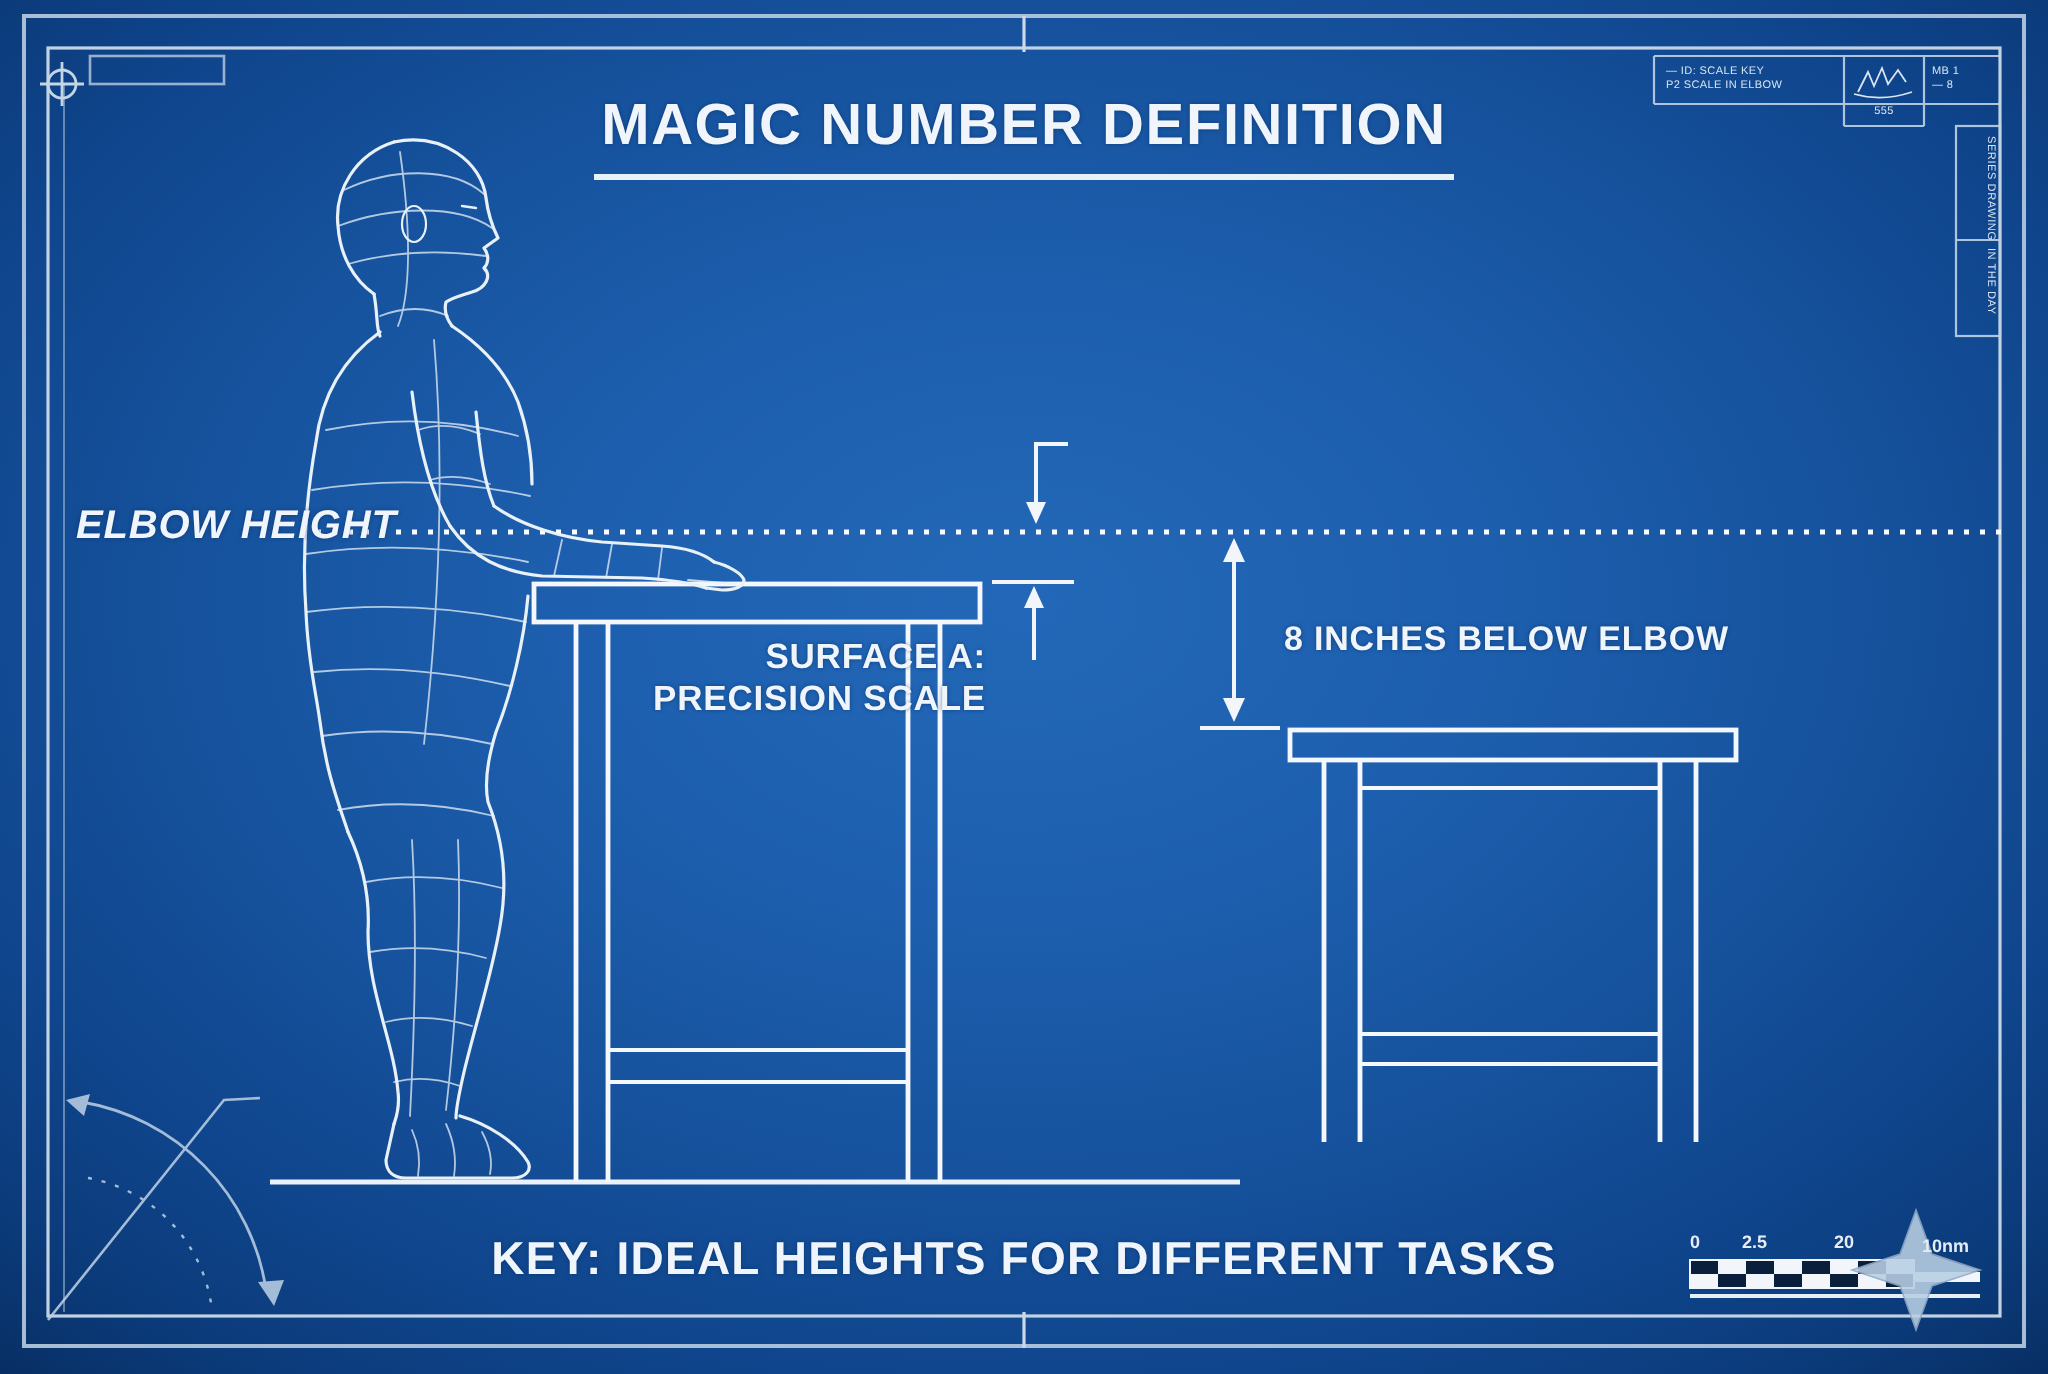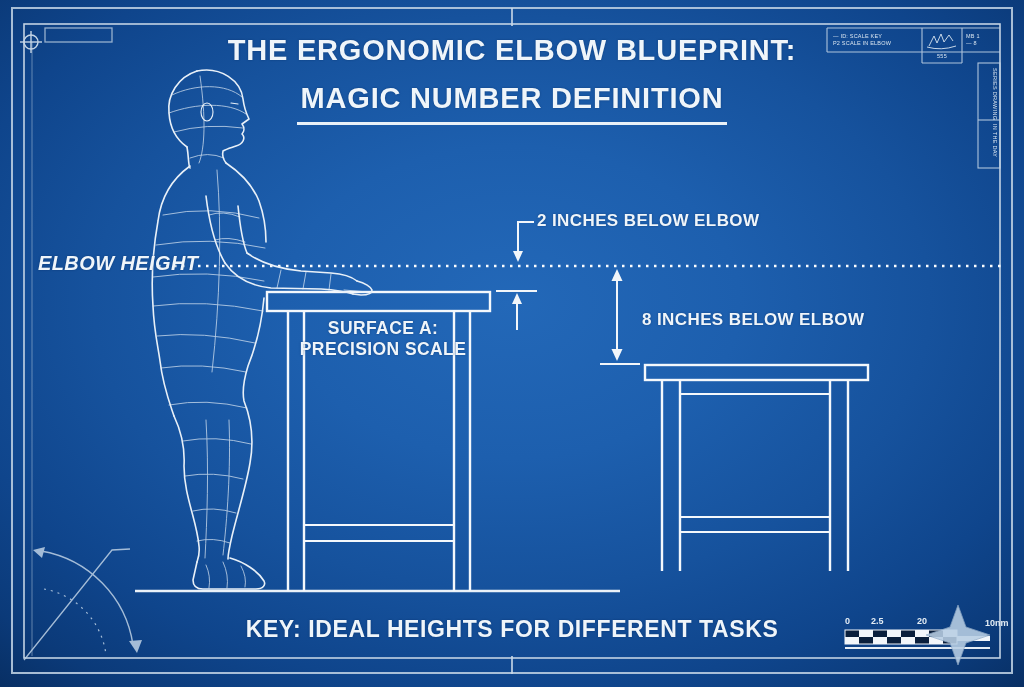--- a/index.html
+++ b/index.html
@@ -12,26 +12,26 @@
   }
   .canvas *{box-sizing:border-box;}
   svg.art{position:absolute;left:0;top:0;}
   .txt{position:absolute;font-weight:700;letter-spacing:.4px;
        text-shadow:0 0 2px rgba(6,40,90,.55);white-space:nowrap;}
   .title-wrap{left:0;right:0;top:33px;text-align:center;font-size:29px;line-height:35px;letter-spacing:.8px;}
   .title-underline{display:inline-block;border-bottom:3px solid #E9F1F8;padding:0 4px 6px 4px;margin-top:13px;}
   .elbow-label{left:38px;top:252px;font-size:20px;font-style:italic;}
   .dim-2in{left:537px;top:211px;font-size:17px;}
   .dim-8in{left:642px;top:310px;font-size:17px;}
-  .surface-label{width:220px;text-align:center;font-size:17.5px;line-height:21px;}
+  .surface-label{width:220px;text-align:right;font-size:17.5px;line-height:21px;}
   .surface-a{left:273px;top:318px;}
   .surface-b{left:647px;top:399px;}
   .key-caption{left:0;right:0;top:616px;text-align:center;font-size:23px;letter-spacing:.6px;}
   .tick{position:absolute;font-size:9px;font-weight:700;top:616px;color:#E4EDF5;text-shadow:none;}
-  .tick0{left:845px;} .tick1{left:871px;} .tick2{left:917px;} .tick3{left:961px;top:618px;margin-left:24px;}
+  .tick0{left:845px;} .tick1{left:871px;} .tick2{left:917px;} .tick3{left:961px;top:618px;}
   .tb-tiny{position:absolute;font-size:5.5px;line-height:6.5px;font-weight:400;
            color:#D9E5F0;letter-spacing:.2px;text-shadow:none;white-space:nowrap;}
   .tb-left{left:833px;top:33px;}
   .tb-stamp-num{left:922px;top:53px;width:40px;text-align:center;}
   .tb-right{left:966px;top:33px;}
   .tb-side{left:980px;top:68px;height:98px;width:18px;writing-mode:vertical-rl;
            font-size:5.5px;line-height:7px;letter-spacing:.3px;}
 </style>
 </head>
 <body>
@@ -192,26 +192,24 @@
         <rect x="943" y="637" width="14" height="7" fill="#0A1F3C"></rect>
         <rect x="845" y="630" width="112" height="14" fill="none" stroke="#F2F6FA" stroke-width="1"></rect>
         <rect x="957" y="636" width="33" height="5" fill="#F2F6FA"></rect>
         <rect x="845" y="647" width="145" height="2" fill="#E6EEF6"></rect>
       </g>
       <path d="M958,605 L966,627 L990,635 L966,643 L958,665 L950,643 L926,635 L950,627 Z" fill="#B9CFE4" opacity="0.88" stroke="#8FA9C6" stroke-width="0.8"></path>
     </g>
   </svg>
 
   <div class="txt title-wrap">
-    <div>THE ERGONOMIC ELBOW BLUEPRINT:</div>
     <div><span class="title-underline">MAGIC NUMBER DEFINITION</span></div>
   </div>
 
   <div class="txt elbow-label">ELBOW HEIGHT</div>
-  <div class="txt dim-2in">2 INCHES BELOW ELBOW</div>
   <div class="txt dim-8in">8 INCHES BELOW ELBOW</div>
 
   <div class="txt surface-label surface-a">
     <div>SURFACE A:</div>
     <div>PRECISION SCALE</div>
   </div>
 
   <div class="txt key-caption">KEY: IDEAL HEIGHTS FOR DIFFERENT TASKS</div>
 
   <span class="tick tick0">0</span>

